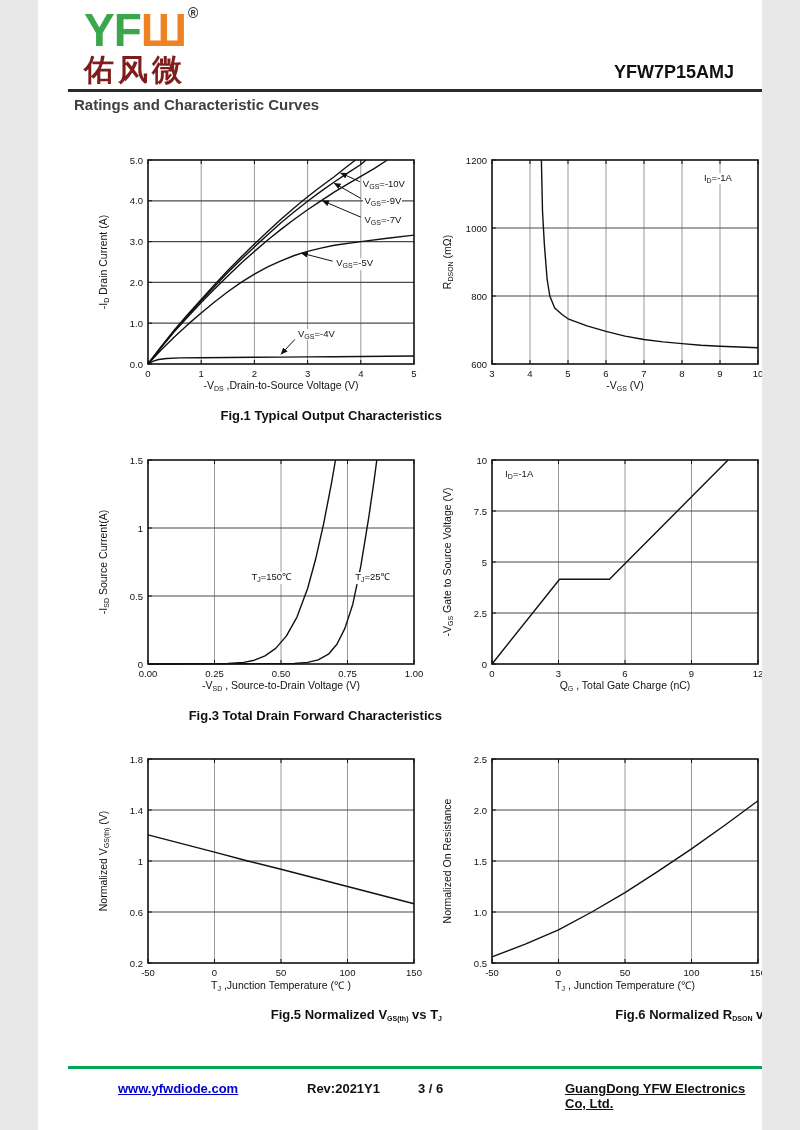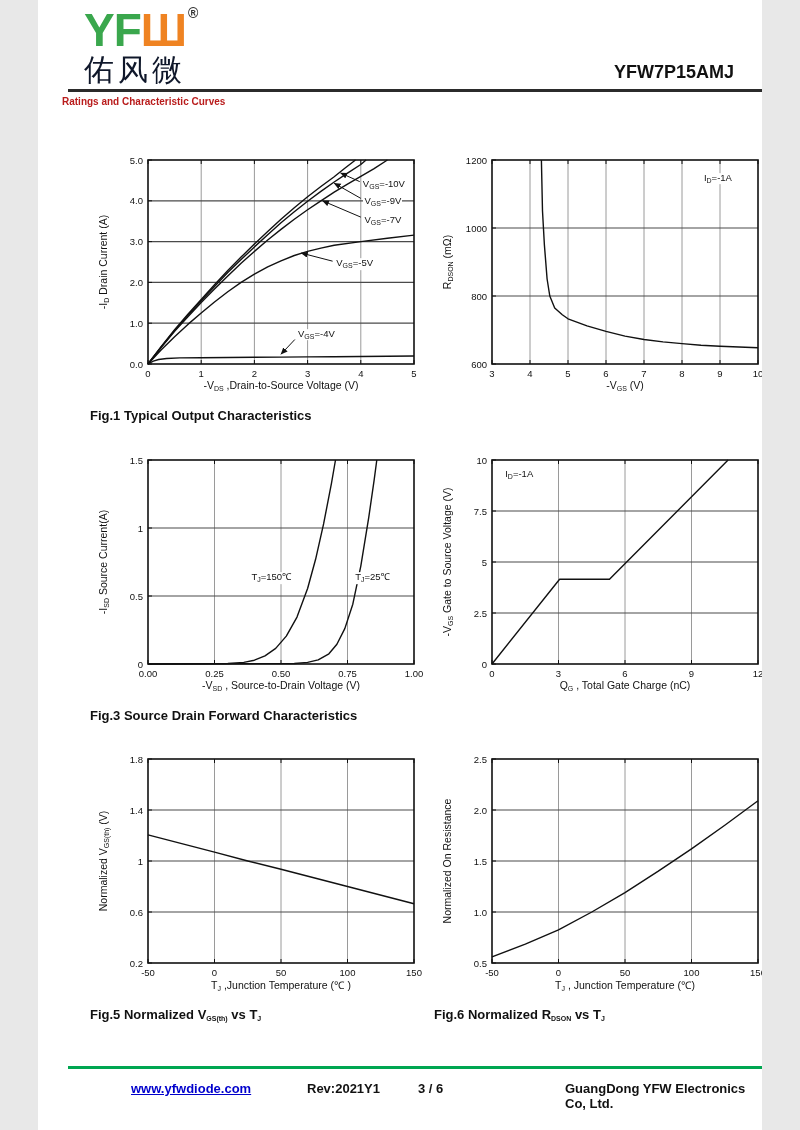--- a/index.html
+++ b/index.html
@@ -4,43 +4,43 @@
 <style>
   html,body{margin:0;padding:0;background:#e8e8e8;}
   .page{position:relative;width:724px;height:1130px;background:#ffffff;margin:0 auto;
         font-family:"Liberation Sans",sans-serif;color:#111;overflow:hidden;}
   
   .logo{position:absolute;left:46px;top:6px;line-height:1;}
   .logo-main{font-size:46px;font-weight:bold;letter-spacing:-1px;}
   .lg-green{color:#3aa74d;}
   .lg-orange{color:#ef8322;}
   .lg-reg{font-size:14px;font-weight:bold;color:#333;vertical-align:28px;margin-left:2px;}
-  .lg-cn{font-size:30px;font-weight:normal;letter-spacing:4px;color:#0f172a;margin-top:2px;}
+  .lg-cn{font-size:30px;font-weight:bold;letter-spacing:4px;color:#7f1d1d;margin-top:2px;}
   .part-number{position:absolute;right:28px;top:62px;font-size:18px;font-weight:bold;}
   .header-rule{position:absolute;left:30px;width:745px;top:89px;height:3px;background:#2b2b2b;}
-  .section-title{position:absolute;left:24px;top:96px;font-size:10px;font-weight:bold;color:#b91c1c;}
+  .section-title{position:absolute;left:36px;top:96px;font-size:15px;font-weight:bold;color:#404040;}
   
   .chart-cell{position:absolute;width:352px;height:292px;}
   .plot{position:absolute;left:6px;top:0;width:340px;height:252px;}
   .plot svg{position:absolute;left:0;top:0;}
   .ylab{position:absolute;left:13px;transform:translate(-50%,-50%) rotate(-90deg);
         font-size:10.5px;white-space:nowrap;}
   .xlab{position:absolute;top:233px;text-align:center;font-size:10.5px;white-space:nowrap;}
-  .caption{position:absolute;left:0;top:262px;width:352px;text-align:left;
+  .caption{position:absolute;left:0;top:262px;width:352px;text-align:right;
            font-weight:bold;font-size:13px;}
   .ann{position:absolute;transform:translateY(-50%);background:#fff;padding:0 1px;
        font-size:9.5px;white-space:nowrap;line-height:1.1;}
   sub{font-size:7px;vertical-align:-2px;letter-spacing:0;}
   
   .footer-rule{position:absolute;left:30px;right:0;top:1066px;height:3px;background:#00a651;}
   .footer-item{position:absolute;top:1081px;font-size:13px;font-weight:bold;}
-  .website{left:80px;color:#0000cc;text-decoration:underline;margin-left:13px;}
+  .website{left:80px;color:#0000cc;text-decoration:underline;}
   .rev{left:269px;}
   .pageno{left:380px;}
-  .company{left:527px;}
+  .company{left:527px;text-decoration:underline;}
 </style>
 </head>
 <body>
 
 <div class="page">
 
   <div class="logo">
     <div class="logo-main"><span class="lg-green">YF</span><span class="lg-orange">Ш</span><span class="lg-reg">®</span></div>
     <div class="lg-cn">佑风微</div>
   </div>
@@ -210,21 +210,21 @@
           <line x1="52" y1="14" x2="56" y2="14" stroke="#111" stroke-width="1"></line>
           <text x="47" y="17.5" text-anchor="end" font-size="9.5" fill="#111">1.5</text>
           <polyline points="52.0,218.0 131.8,217.5 147.8,216.4 158.4,214.2 169.0,209.8 179.7,202.4 190.3,190.1 201.0,171.1 211.6,142.5 219.6,113.3 227.6,77.9 235.5,37.1 239.5,14.0" fill="none" stroke="#111" stroke-width="1.4" stroke-linejoin="round"></polyline>
           <polyline points="52.0,218.0 198.3,217.5 211.6,216.4 222.2,213.9 232.9,207.8 240.9,198.3 248.8,182.6 256.8,158.2 264.8,120.1 272.8,71.1 278.1,34.4 280.8,14.0" fill="none" stroke="#111" stroke-width="1.4" stroke-linejoin="round"></polyline>
         </svg>
         <div class="ann" style="left: 154.41px; top: 132.32px;">T<sub>J</sub>=150℃</div>
         <div class="ann" style="left: 258.15px; top: 132.32px;">T<sub>J</sub>=25℃</div>
         <div class="xlab" style="left: 52px; width: 266px;">-V<sub>SD</sub> , Source-to-Drain Voltage (V)</div>
       </div>
     <div class="ylab" style="top: 116px;">-I<sub>SD</sub> Source Current(A)</div>
-    <div class="caption">Fig.3 Source Drain Forward Characteristics</div>
+    <div class="caption">Fig.3 Total Drain Forward Characteristics</div>
   </section>
   <section class="chart-cell" style="left:396px;top:446px;">
     <div class="plot">
         <svg width="340" height="252" viewBox="0 0 340 252">
           <defs>
             <marker id="arr-fig4" markerWidth="8" markerHeight="8" refX="6.5" refY="3" orient="auto" markerUnits="userSpaceOnUse">
               <path d="M0,0 L7,3 L0,6 z" fill="#111"></path>
             </marker>
           </defs>
           <line x1="118.5" y1="14" x2="118.5" y2="218" stroke="#9a9a9a" stroke-width="1"></line>

